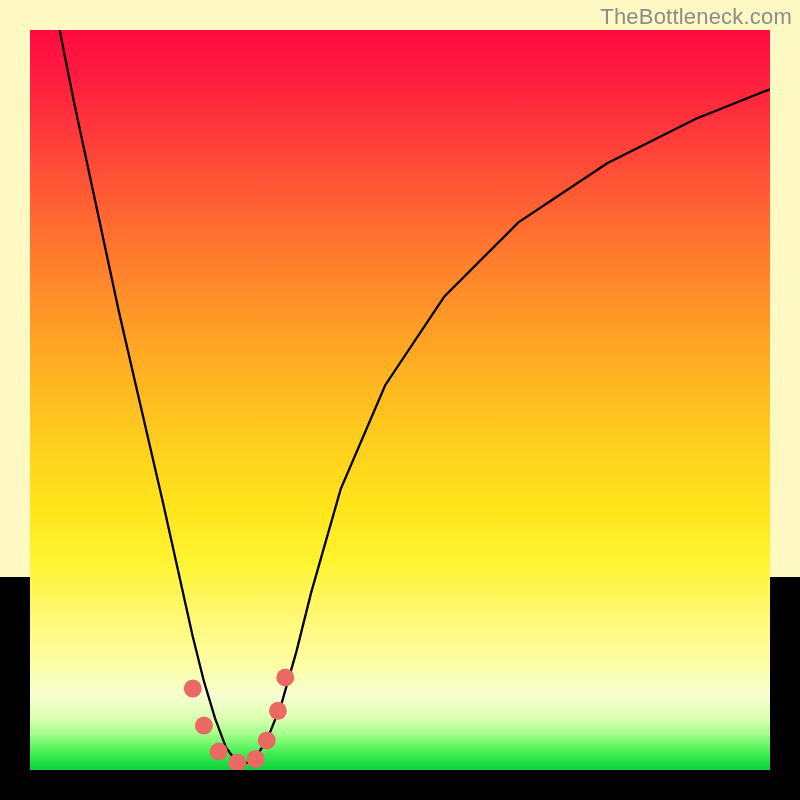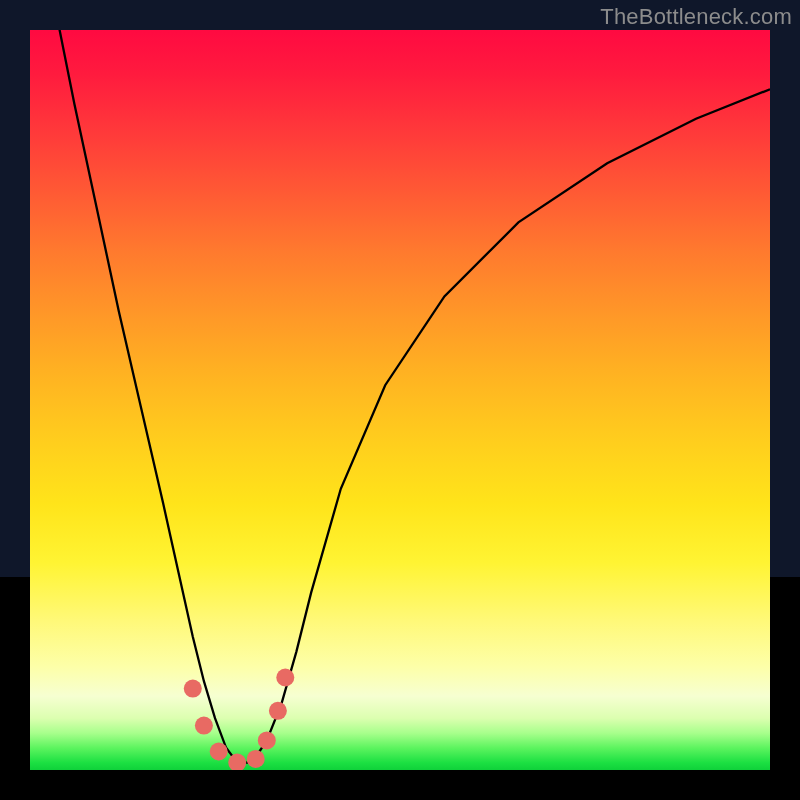--- a/index.html
+++ b/index.html
@@ -8,21 +8,21 @@
     width: 800px;
     height: 800px;
     overflow: hidden;
     background: #000;
     font-family: Arial, Helvetica, sans-serif;
   }
   .stage {
     position: relative;
     width: 800px;
     height: 577px;
-    background: #0f172a;
+    background: #fef9c3;
   }
   .plot-area {
     position: absolute;
     left: 30px;
     top: 30px;
     width: 740px;
     height: 740px;
     overflow: hidden;
   }
   .gradient {

